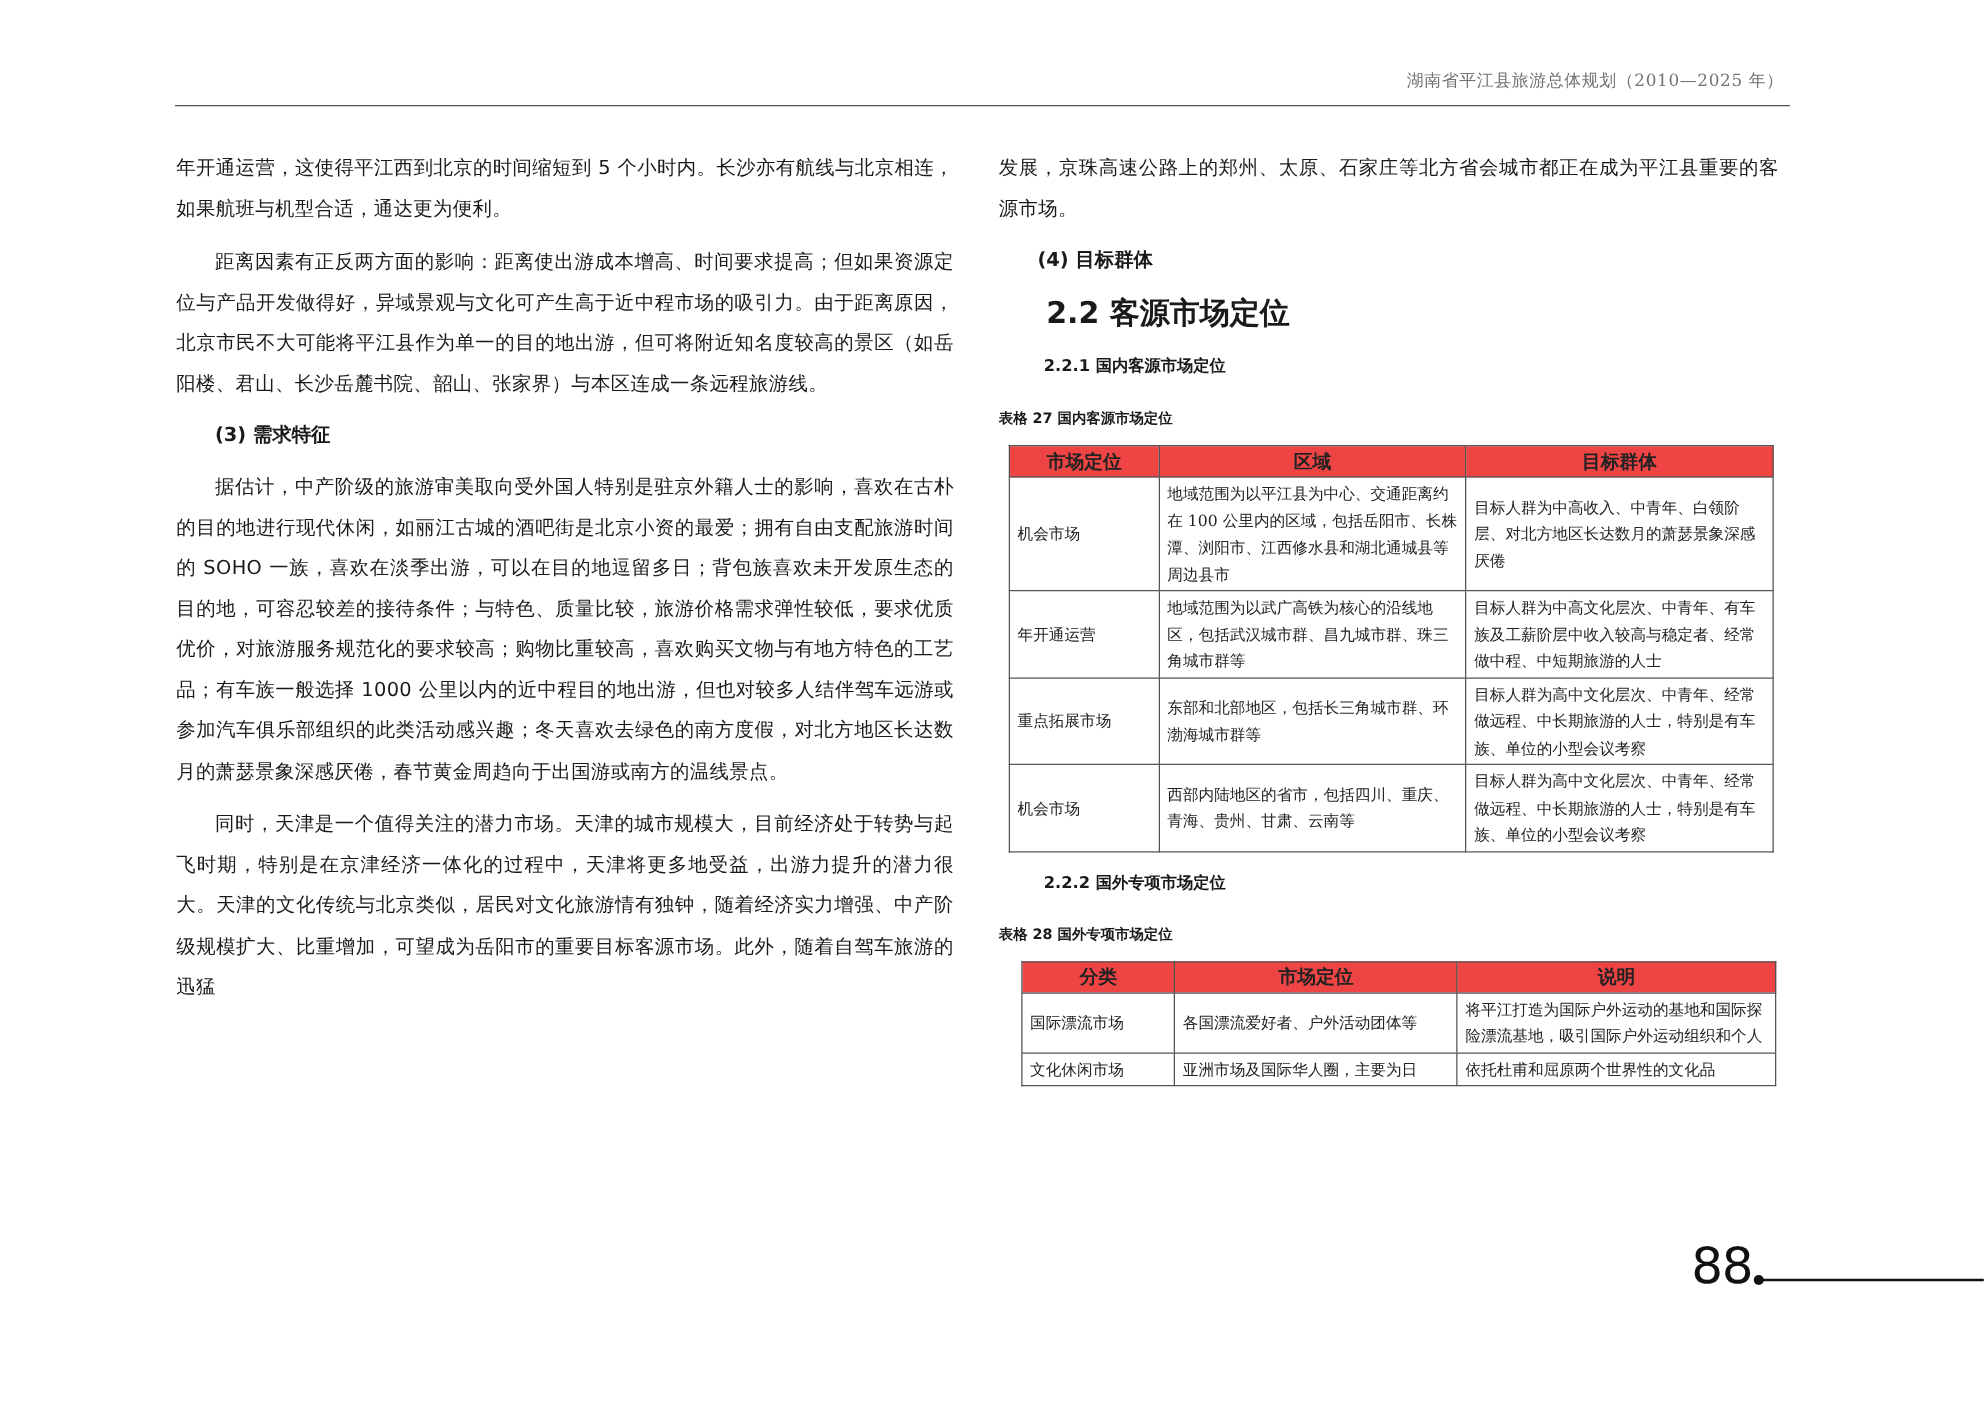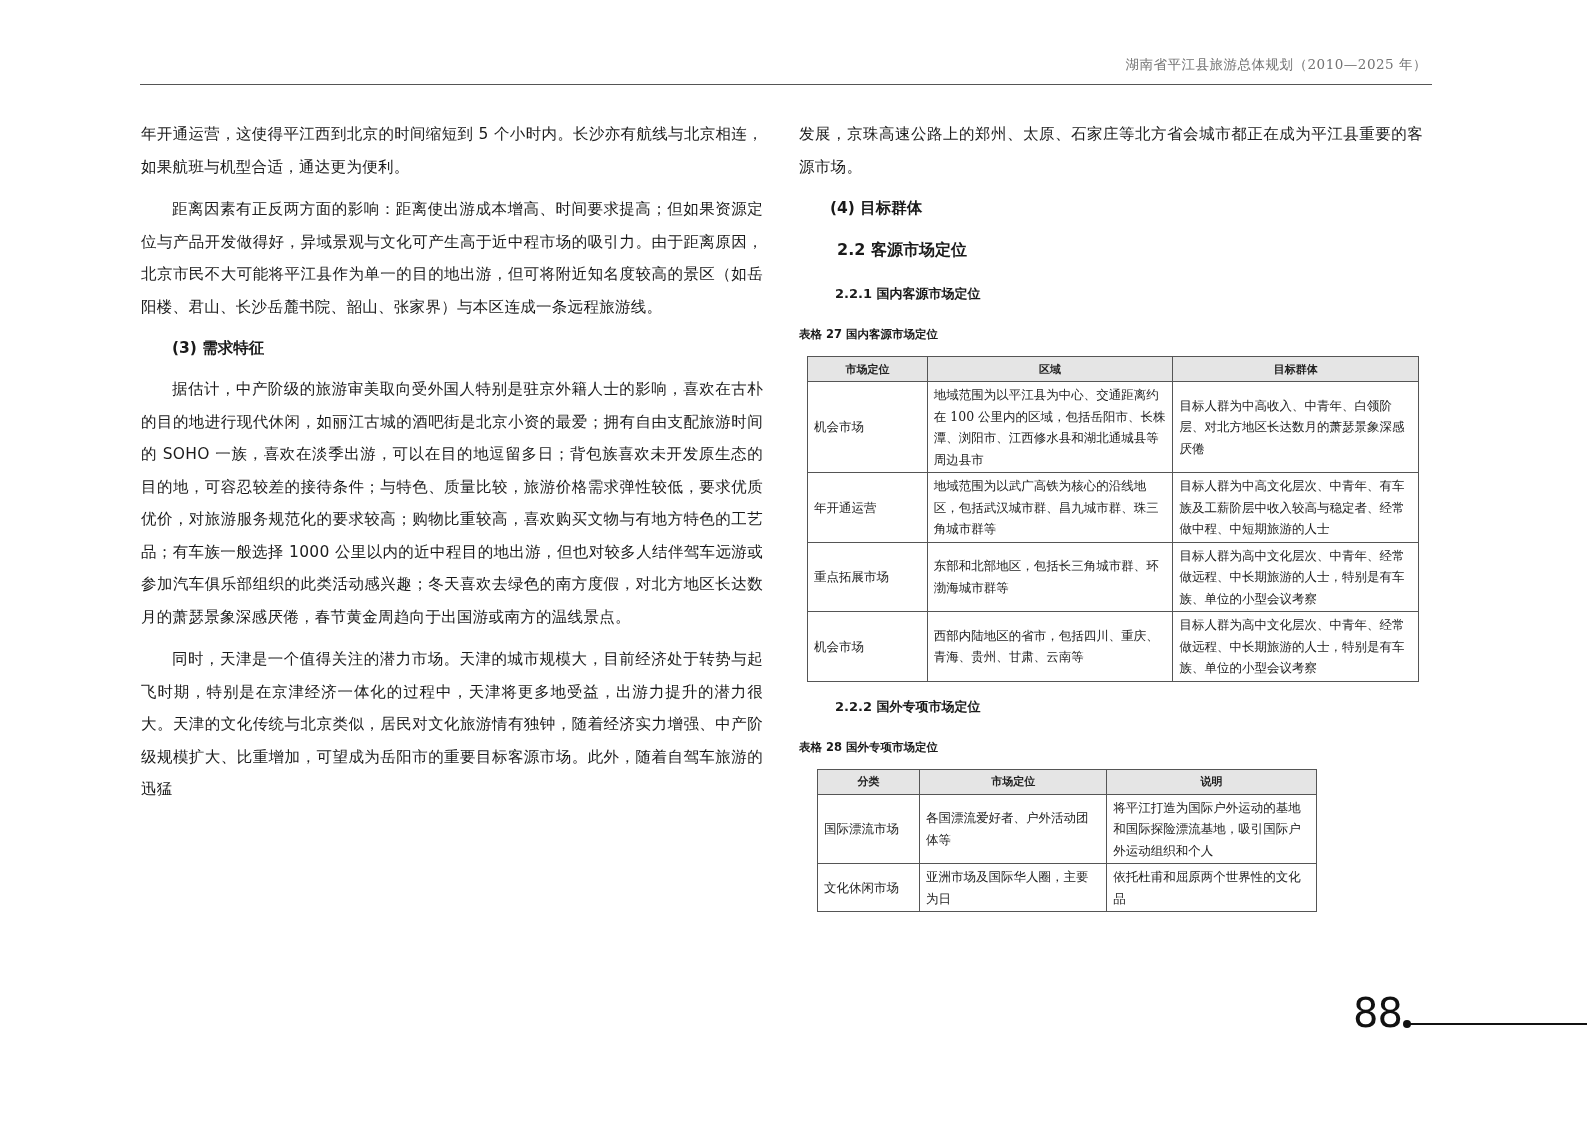--- a/index.html
+++ b/index.html
@@ -19,35 +19,35 @@
     .col-left { left: 141px; width: 622px; }
     .col-right { left: 799px; width: 624px; }
     p.body {
       margin: 0 0 10px 0; font-size: 15.5px; line-height: 32.5px; text-align: justify;
       letter-spacing: 0.3px;
     }
     p.indent { text-indent: 31px; }
     .subhead {
       font-weight: bold; font-size: 15.5px; margin: 2px 0 10px 31px; line-height: 30px;
     }
-    .h2 { font-weight: bold; font-size: 16px; margin: 12px 0 14px 38px; line-height: 30px; }
+    .h2 { font-weight: bold; font-size: 24px; margin: 12px 0 14px 38px; line-height: 30px; }
     .h3 { font-weight: bold; font-size: 13px; margin: 0 0 18px 36px; line-height: 30px; }
     .caption { font-weight: bold; font-size: 11.5px; margin: 12px 0 14px 0; }
     table.t {
       border-collapse: collapse; font-family: "DejaVu Serif", serif; font-size: 12.5px; color: #222;
     }
     table.t th {
-      background: #e5e5e5; font-family: Liberation Mono, monospace; font-weight: bold; font-size: 11px;
+      background: #ef4444; font-family: Liberation Mono, monospace; font-weight: bold; font-size: 15px;
       border: 1px solid #555; height: 24px; padding: 0 6px;
     }
     table.t td {
       border: 1px solid #555; padding: 2px 6px; line-height: 21.5px; vertical-align: middle;
     }
     .t27 { margin-left: 8px; width: 612px; }
-    .t28 { margin-left: 18px; width: 500px; }
+    .t28 { margin-left: 18px; width: 604px; }
     .page-num {
       position: absolute; left: 1353px; top: 990px; font-size: 40px; font-family: "DejaVu Sans", sans-serif;
       color: #111; letter-spacing: -1px;
     }
     .page-dot {
       position: absolute; left: 1403px; top: 1020px; width: 8px; height: 8px; border-radius: 50%; background: #111;
     }
     .page-line {
       position: absolute; left: 1408px; top: 1023px; width: 179px; height: 2px; background: #111;
     }

